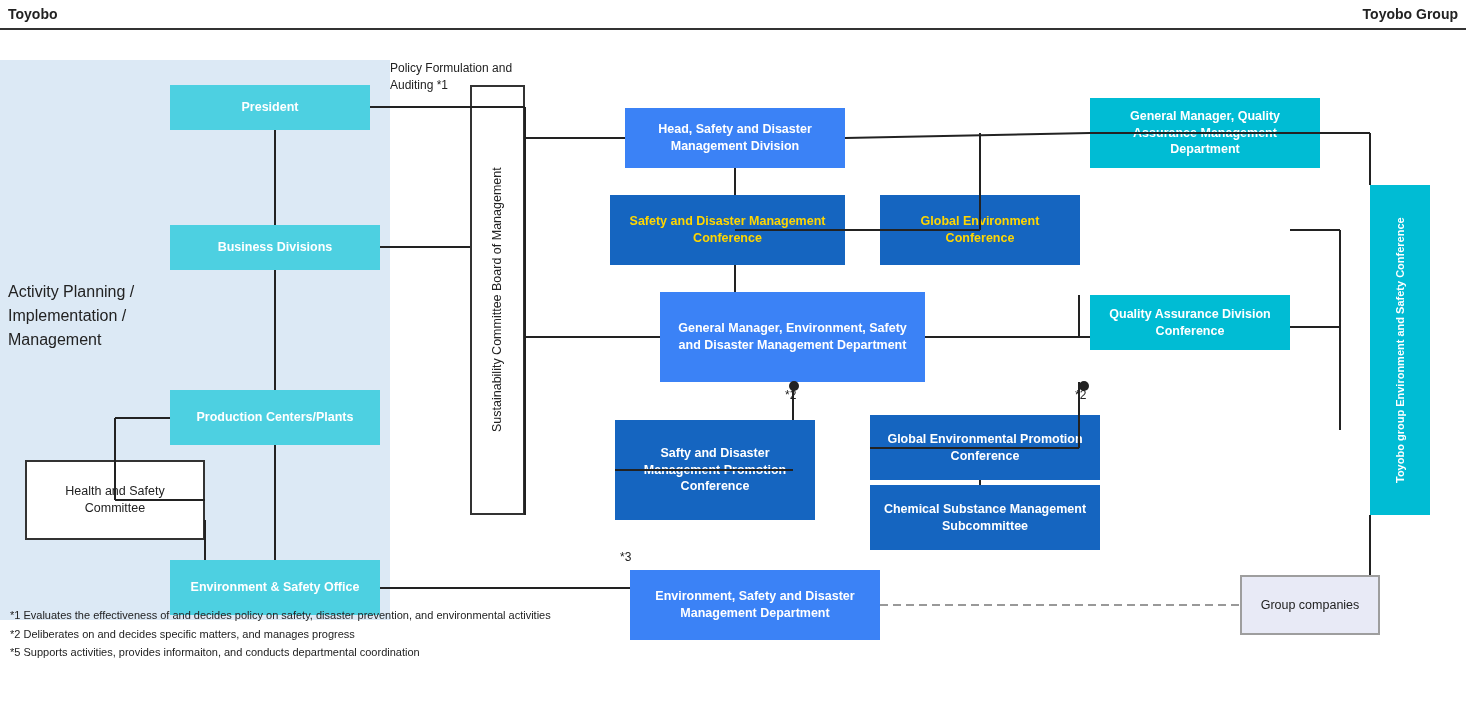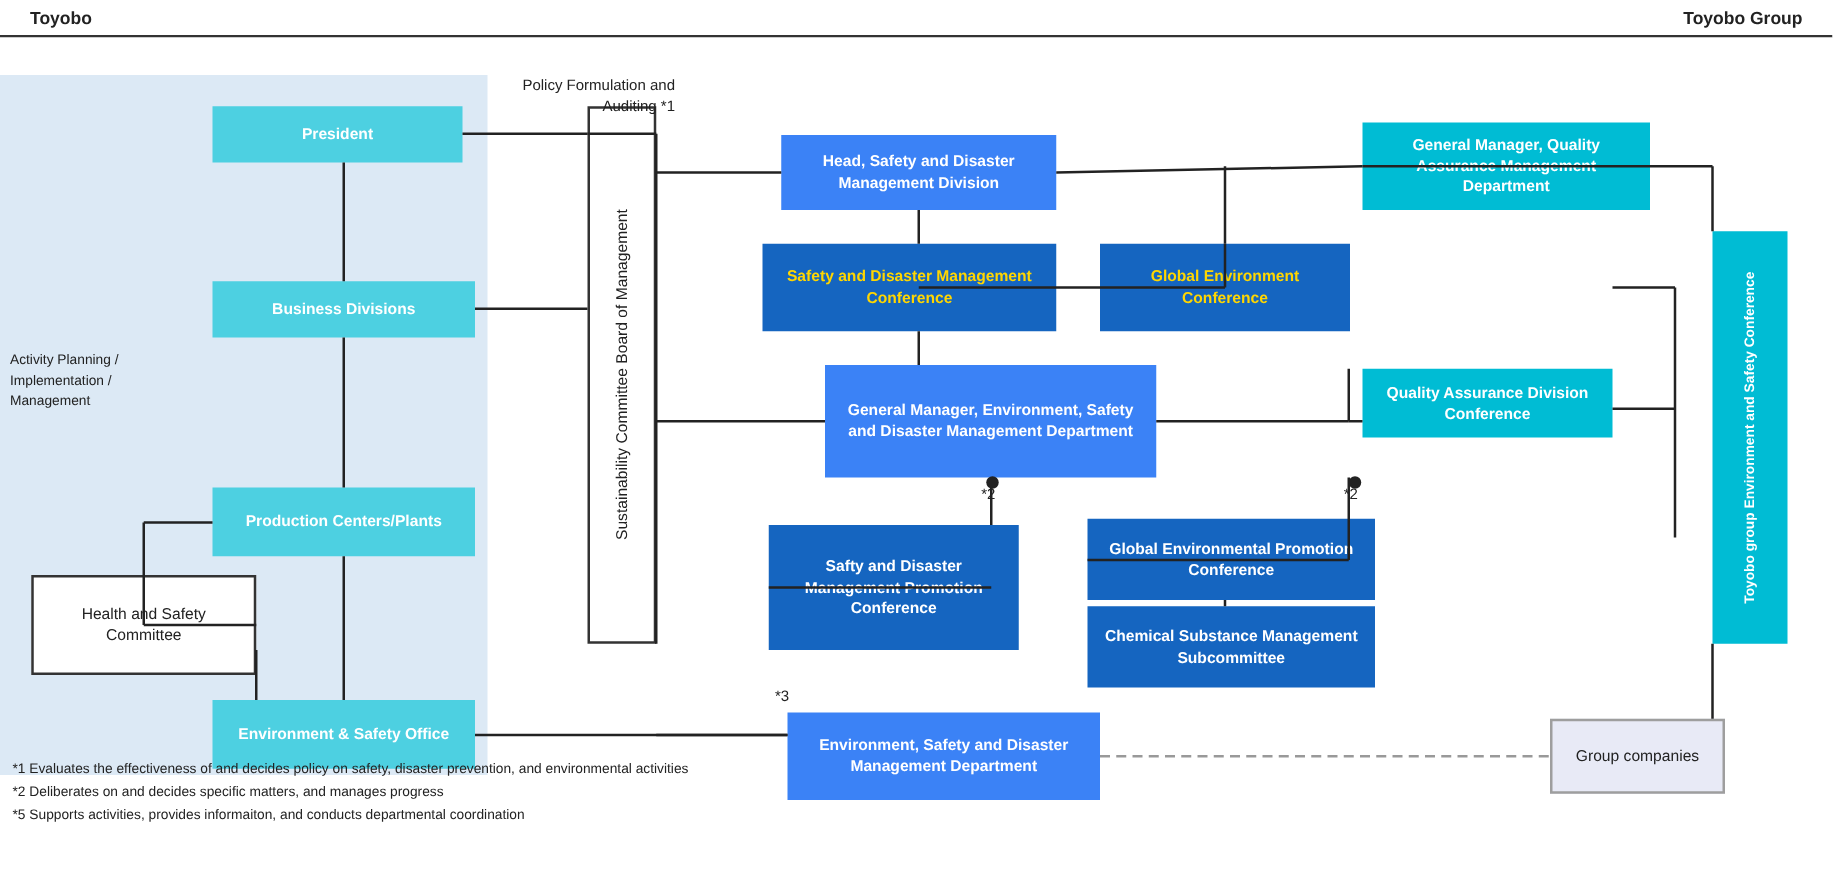--- a/index.html
+++ b/index.html
@@ -8,21 +8,21 @@
       background: #fff;
       width: 1466px;
       min-height: 701px;
       position: relative;
       overflow: hidden;
     }
 
     .top-labels {
       display: flex;
       justify-content: space-between;
-      padding: 6px 24px;
+      padding: 6px 8px;
       font-size: 14px;
       font-weight: bold;
       color: #222;
       border-bottom: 2px solid #333;
     }
 
     .diagram-area {
       position: relative;
       width: 1466px;
       height: 640px;
@@ -125,21 +125,21 @@
       position: absolute;
       left: 0; top: 30px;
       width: 390px;
       height: 560px;
       background: #dce9f5;
       border: none;
     }
 
     .activity-label {
       position: absolute;
-      font-size: 11px;
+      font-size: 16px;
       color: #222;
       line-height: 1.5;
     }
 
     .dot {
       position: absolute;
       width: 10px;
       height: 10px;
       background: #222;
       border-radius: 50%;
@@ -193,21 +193,21 @@
   <div class="box box-cyan" style="left:170px; top:530px; width:210px; height:55px;">
     <span>Environment &amp;
 Safety Office</span>
   </div>
 
   <div class="box-rotated" style="position:absolute; left:470px; top:55px; width:55px; height:430px; font-size:12.5px;">
     <span>Sustainability Committee
 Board of Management</span>
   </div>
 
-  <div style="position:absolute; left:390px; top:30px; font-size:12px; color:#222; text-align:right; width:150px; line-height:1.4;">
+  <div style="position:absolute; left:390px; top:30px; font-size:12px; color:#222; text-align:left; width:150px; line-height:1.4;">
     <span>Policy Formulation and
 Auditing *1</span>
   </div>
 
   <div class="box box-dark-blue" style="left:625px; top:78px; width:220px; height:60px;">
     <span>Head, Safety and Disaster
 Management Division</span>
   </div>
 
   <div class="box box-cyan-bright" style="left:1090px; top:68px; width:230px; height:70px;">

